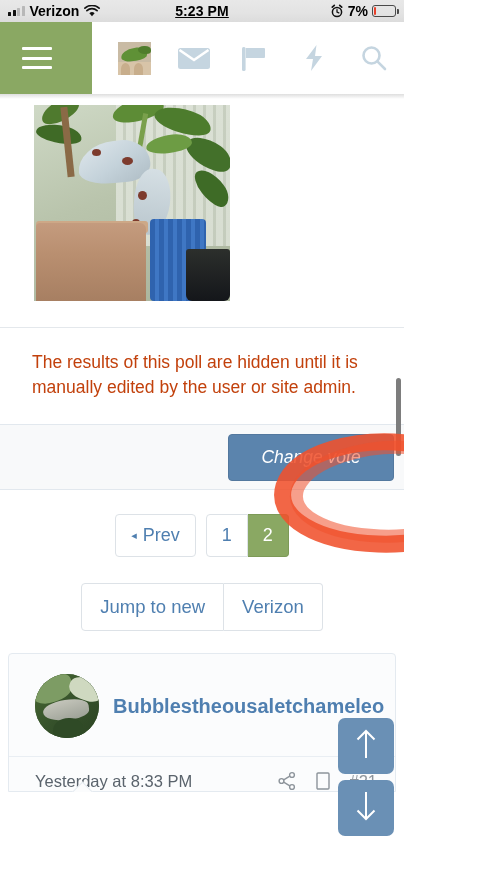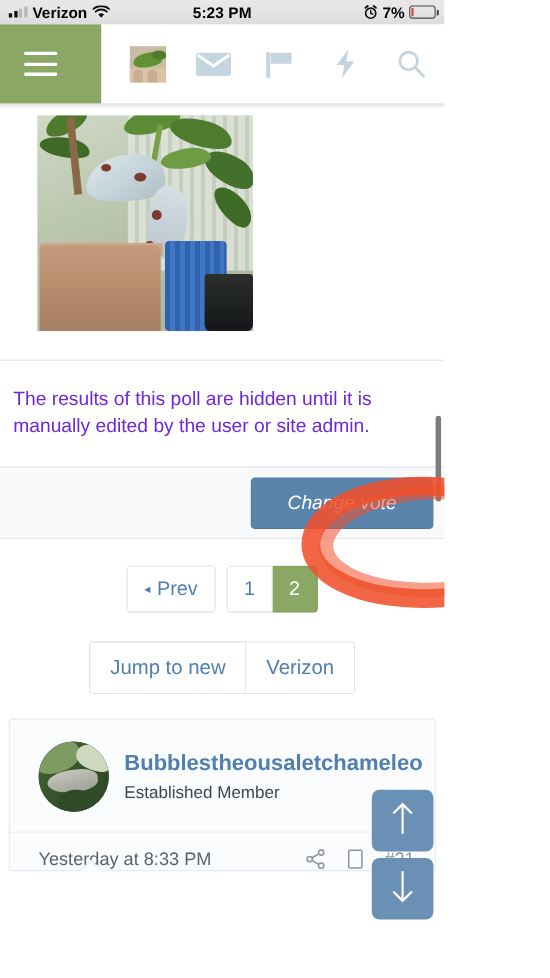--- a/index.html
+++ b/index.html
@@ -14,21 +14,21 @@
   
   .statusbar {
     position: relative; height: 22px;
     background: linear-gradient(180deg,#e8e8e8 0%, #e3e3e3 60%, #dcdcdc 100%);
     display: flex; align-items: center;
     padding: 0 8px; font-size: 14px; font-weight: bold; color: #000;
   }
   .sb-left { display: flex; align-items: center; gap: 5px; }
   .sb-center {
     position: absolute; left: 0; right: 0; text-align: center;
-    font-size: 14px; font-weight: bold; letter-spacing: .1px;
+    font-size: 14px; font-weight: bold; letter-spacing: .1px; text-decoration: underline;
   }
   .sb-right { margin-left: auto; display: flex; align-items: center; gap: 4px; position: relative; z-index: 2; }
   .carrier { font-size: 14px; font-weight: bold; }
 
   .sigbars { display: flex; align-items: flex-end; gap: 1.5px; height: 10px; }
   .sigbars i { width: 3px; background: #b8b8b8; border-radius: .5px; display: block; }
   .sigbars i.on { background: #111; }
   .sigbars i:nth-child(1){ height: 4px; }
   .sigbars i:nth-child(2){ height: 6px; }
   .sigbars i:nth-child(3){ height: 8px; }
@@ -131,22 +131,22 @@
     position:absolute; left: 100px; top: 64px; width: 36px; height: 66px;
     background: linear-gradient(180deg,#d5dfe4,#b9c6cd);
     border-radius: 40% 50% 50% 50%;
     transform: rotate(8deg);
   }
   .ph-chamspot { position:absolute; background:#7d3b2d; border-radius:50%; }
 
   
   .divider { height: 1px; background: #e4e8ec; }
   .pollnote {
-    padding: 22px 22px 24px 12px;
-    font-size: 17.5px; line-height: 1.44; color: #6d28d9;
+    padding: 22px 22px 24px 32px;
+    font-size: 17.5px; line-height: 1.44; color: #c2410c;
   }
   .voterow {
     background: #f8f9fa; border-top: 1px solid #e2e8ee; border-bottom: 1px solid #e2e8ee;
     height: 66px; display: flex; align-items: center; justify-content: flex-end;
     padding-right: 10px; position: relative; font-style: italic;
   }
   .btn-changevote {
     background: #5b84ad; color: #fff; border: 1px solid #53789e;
     border-radius: 4px; padding: 12px 22px; font-size: 17.5px; white-space: nowrap;
     min-width: 166px; text-align: center;
@@ -379,21 +379,20 @@
     <div class="posthead">
       <div class="pavatar">
         <span class="pav-bg"></span>
         <span class="pav-leafA"></span>
         <span class="pav-leafB"></span>
         <span class="pav-cham"></span>
         <span class="pav-leafC"></span>
       </div>
       <div class="pnames">
         <div class="pname">Bubblestheousaletchameleo</div>
-        <div class="prole">Established Member</div>
       </div>
     </div>
     <div class="postarrow"></div>
     <div class="postsep"></div>
     <div class="postmeta">
       <span>Yesterday at 8:33 PM</span>
       <span class="spacer"></span>
       <span class="metaicon">
         <svg width="20" height="20" viewBox="0 0 20 20" fill="none" stroke="currentColor" stroke-width="1.4">
           <circle cx="15" cy="4" r="2.4"></circle>

